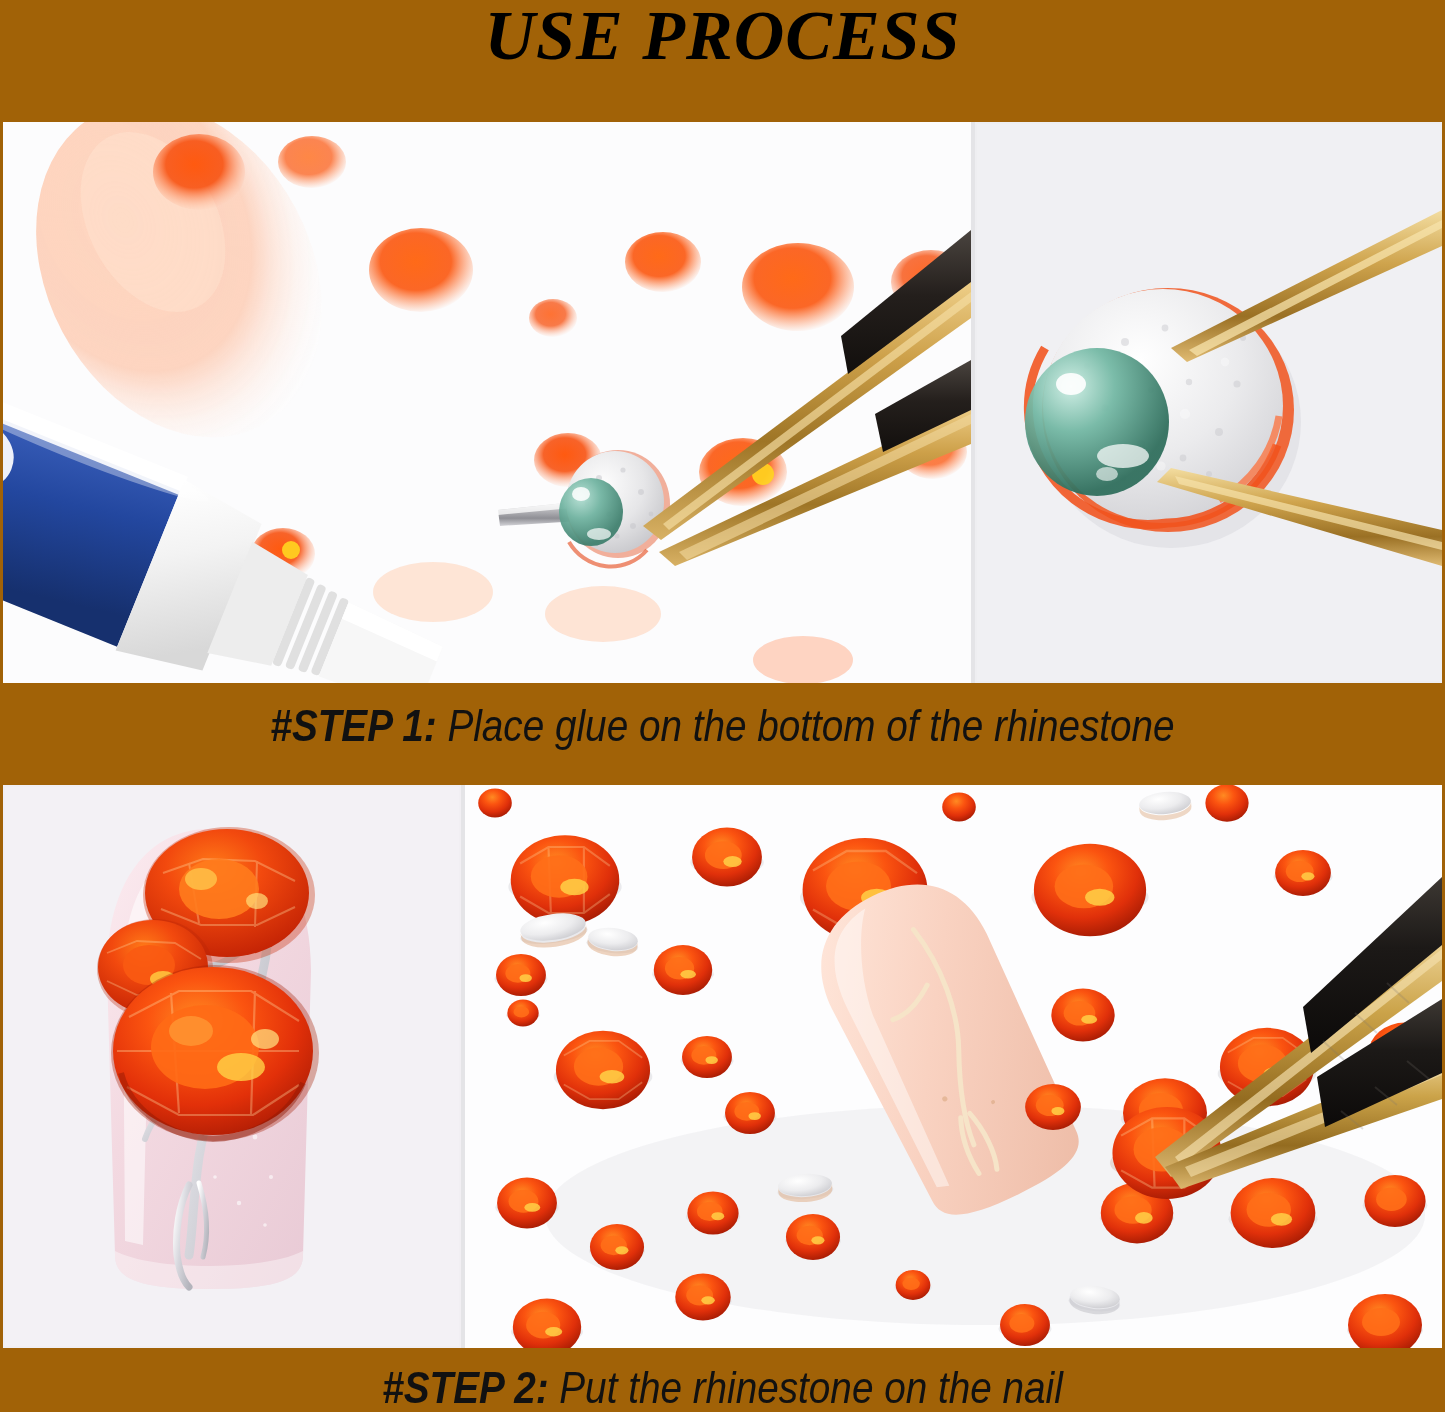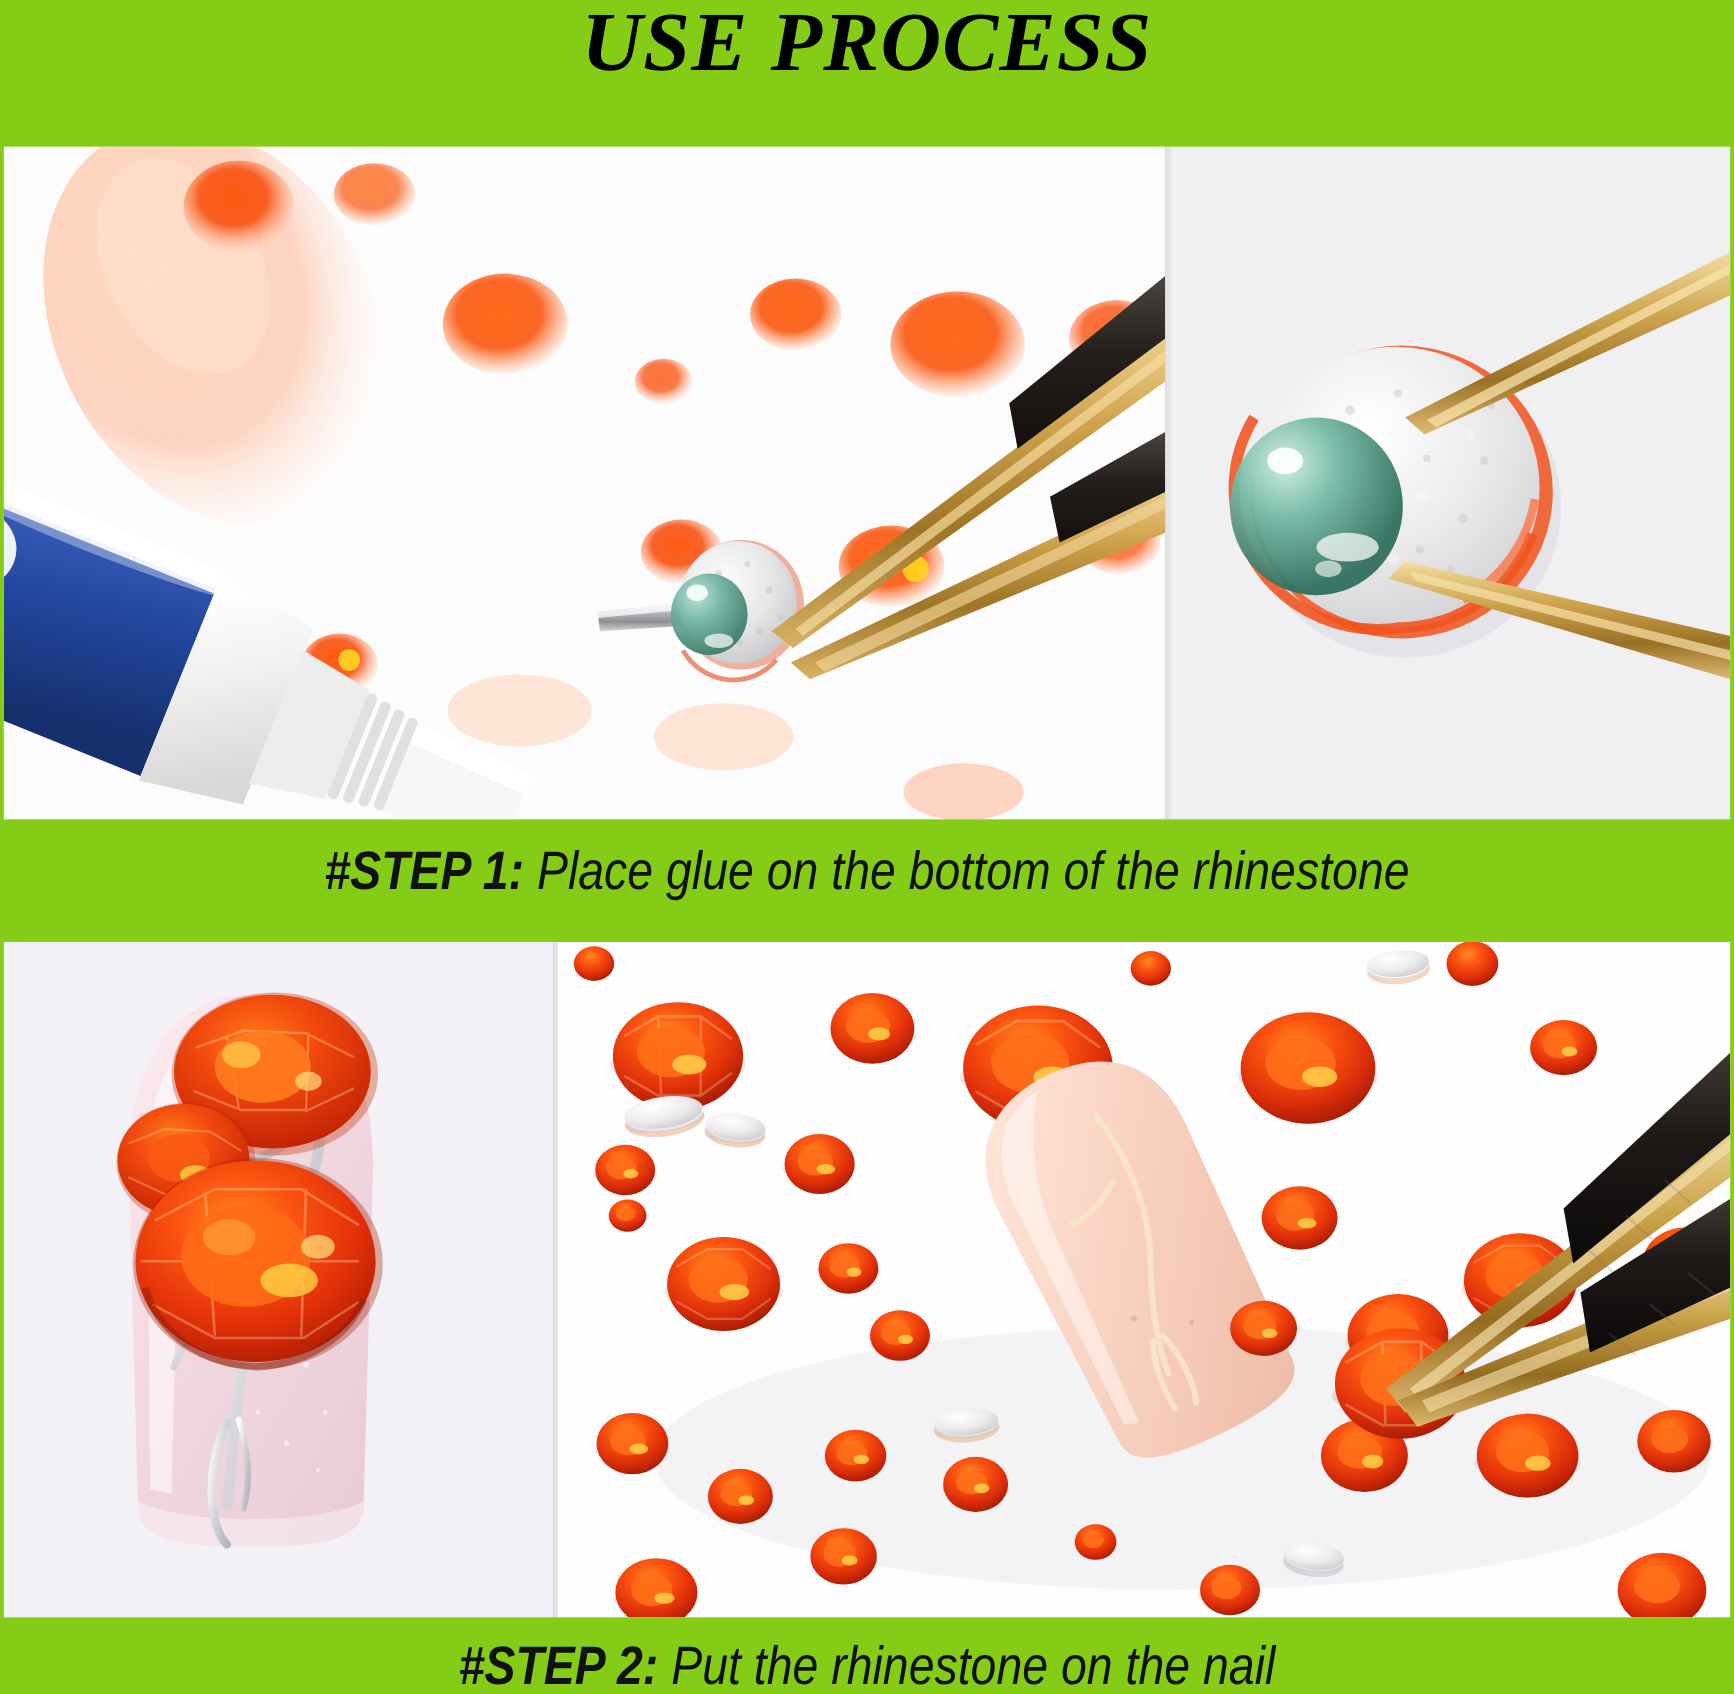--- a/index.html
+++ b/index.html
@@ -3,21 +3,21 @@
 <meta charset="utf-8">
 <style>
   html,body{margin:0;padding:0;}
   body{
     width:1445px;height:1412px;
     background:#ffffff;
     font-family:"Liberation Sans", sans-serif;
     overflow:hidden;
     position:relative;
   }
-  .page{position:absolute;left:0;top:0;width:1445px;height:1412px;background:#84cc16;}
+  .page{position:absolute;left:0;top:0;width:1445px;height:1412px;background:#a16207;}
 
   
   .title{
     position:absolute;left:0;top:-4px;width:1445px;
     text-align:center;
     font-family:"Liberation Serif", "DejaVu Serif", serif;
     font-weight:bold;font-style:italic;
     font-size:70px;letter-spacing:1px;
     color:#000;
     white-space:nowrap;

